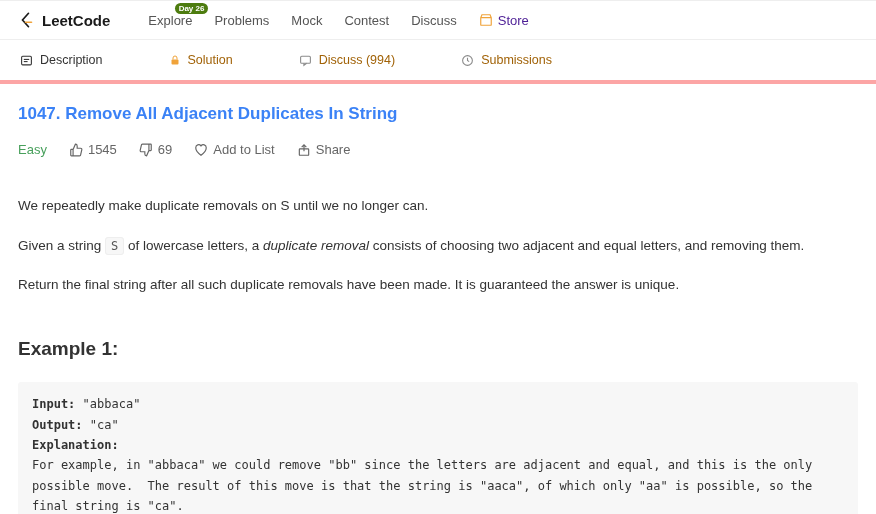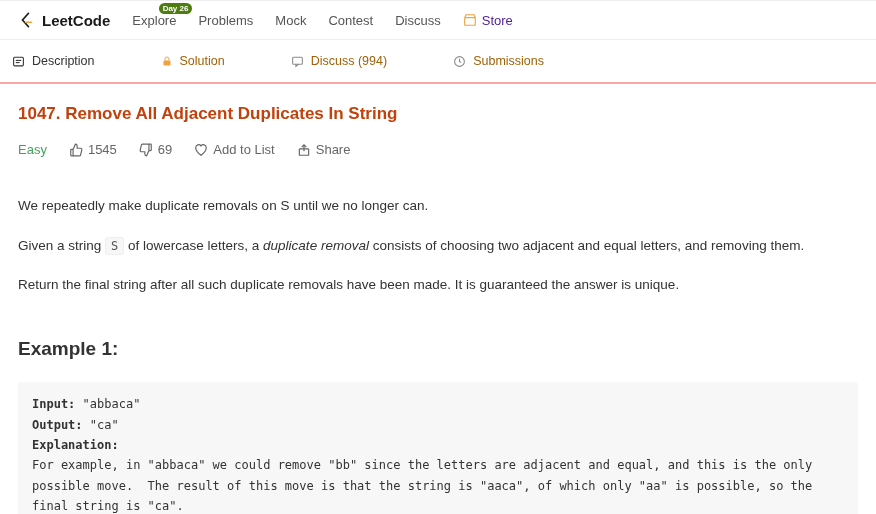--- a/index.html
+++ b/index.html
@@ -15,21 +15,21 @@
   height: 40px;
   padding: 0 18px;
   border-top: 1px solid #eee;
   border-bottom: 1px solid #eee;
 }
 .logo {
   display: flex;
   align-items: center;
   font-weight: 600;
   font-size: 15px;
-  margin-right: 22px;
+  margin-right: 38px;
   color: #1a1a1a;
 }
 .logo svg { margin-right: 6px; }
 .nav-item {
   position: relative;
   font-size: 13px;
   color: #555;
   margin-right: 22px;
   cursor: pointer;
 }
@@ -43,39 +43,39 @@
   color: #fff;
   font-size: 8px;
   padding: 1px 4px;
   border-radius: 7px;
   font-weight: 600;
 }
 .tabs {
   display: flex;
   align-items: center;
   height: 44px;
-  padding: 0 12px;
-  border-bottom: 2px solid #fca5a5;
+  padding: 0 20px;
+  border-bottom: 4px solid #fca5a5;
 }
 .tab {
   display: flex;
   align-items: center;
   font-size: 12.5px;
   color: #a16207;
   margin-right: 66px;
   cursor: pointer;
   height: 100%;
 }
 .tab.active { color: #333; }
 .tab svg, .tab .ticon { margin-right: 7px; }
 .content { padding: 20px 18px; }
 .title {
   font-size: 17px;
   font-weight: 700;
-  color: #c2410c;
+  color: #3b82f6;
   margin-bottom: 18px;
 }
 .meta {
   display: flex;
   align-items: center;
   font-size: 13px;
   color: #666;
   margin-bottom: 38px;
 }
 .meta-item { display: flex; align-items: center; margin-right: 22px; cursor: pointer; }

